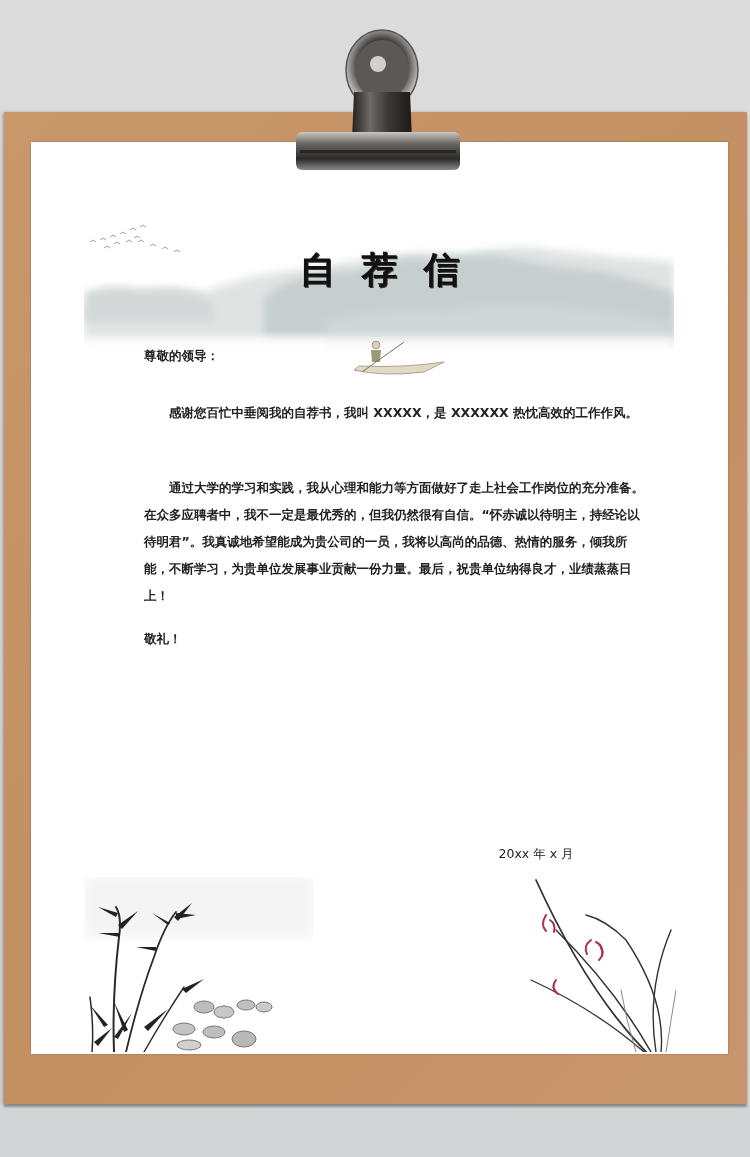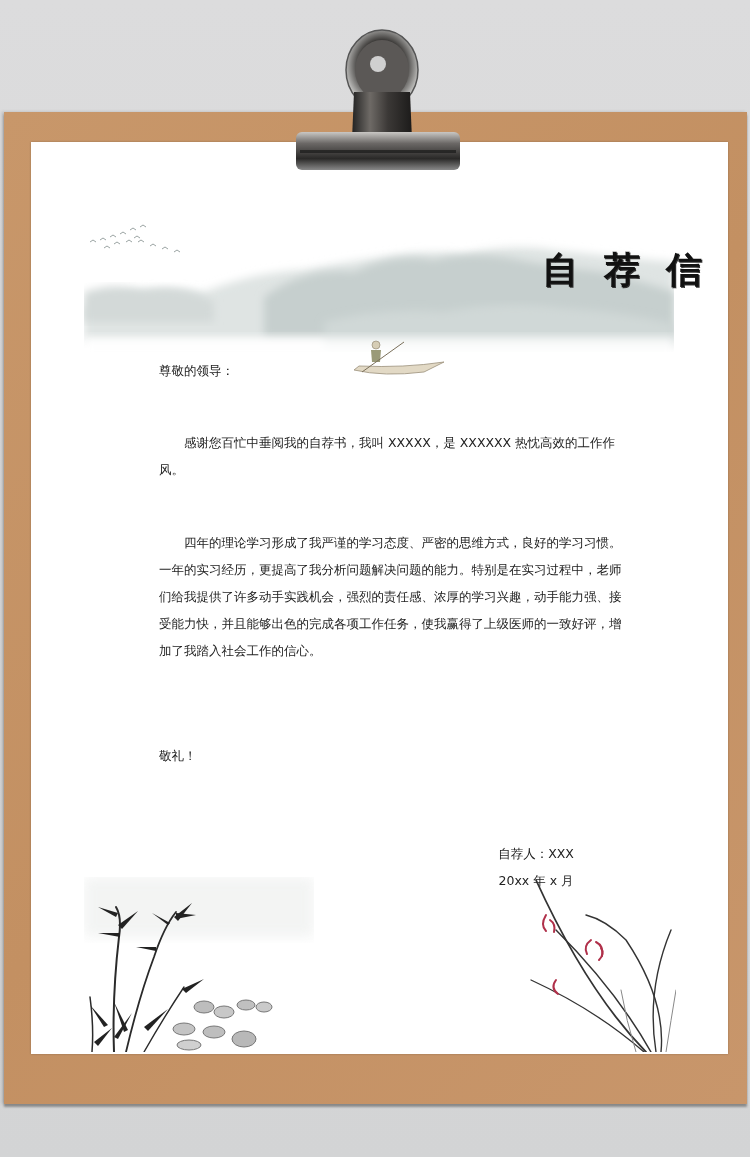--- a/index.html
+++ b/index.html
@@ -17,30 +17,30 @@
     position:absolute; left:27px; top:30px; width:697px; height:912px;
     background:#fff;
     box-shadow: 0 0 2px rgba(0,0,0,0.25);
   }
   .banner {
     position:absolute; left:53px; top:70px; width:590px; height:175px;
     overflow:hidden;
   }
   .banner svg { display:block; }
   .title {
-    position:absolute; left:0; right:0; top:104px; text-align:right;
+    position:absolute; left:0; right:0; top:104px; text-align:center;
     font-family:"DejaVu Serif", serif; font-weight:bold; font-size:36px;
     letter-spacing:26px; color:#111; text-indent:26px;
     text-shadow: 1px 1px 0 #333;
   }
   .letter {
     position:absolute; left:113px; top:200px; width:500px;
     font-size:12.5px; color:#222; line-height:27px;
   }
-  .letter p { margin:15px; }
+  .letter p { margin:0;font-weight:bold; }
   .indent { text-indent:25px; }
   .gap { height:16px; }
   .salutation { margin-bottom:14px !important; }
   .signature {
     position:absolute; left:430px; top:698px; width:150px; text-align:center;
     font-size:12.5px; color:#222; line-height:27px;
   }
   .deco { position:absolute; }
   .clip { position:absolute; left:296px; top:22px; width:172px; height:150px; }
 </style>
@@ -96,29 +96,28 @@
       </svg>
     </div>
 
     <div class="title">自荐信</div>
 
     <div class="letter">
       <p class="salutation">尊敬的领导：</p>
       <div class="gap"></div>
       <p class="indent">感谢您百忙中垂阅我的自荐书，我叫 XXXXX，是 XXXXXX 热忱高效的工作作风。</p>
       <div class="gap"></div>
-      <p class="indent">四年的理论学习形成了我严谨的学习态度、严密的思维方式，良好的学习习惯。一年的实习经历，更提高了我分析问题解决问题的能力。特别是在实习过程中，老师们给我提供了许多动手实践机会，强烈的责任感、浓厚的学习兴趣，动手能力强、接受能力快，并且能够出色的完成各项工作任务，使我赢得了上级医师的一致好评，增加了我踏入社会工作的信心。</p>
-      <div class="gap"></div>
-      <div class="gap"></div>
+      <div class="gap"></div>
+      <div class="gap"></div>
+      <p class="indent">通过大学的学习和实践，我从心理和能力等方面做好了走上社会工作岗位的充分准备。在众多应聘者中，我不一定是最优秀的，但我仍然很有自信。“怀赤诚以待明主，持经论以待明君”。我真诚地希望能成为贵公司的一员，我将以高尚的品德、热情的服务，倾我所能，不断学习，为贵单位发展事业贡献一份力量。最后，祝贵单位纳得良才，业绩蒸蒸日上！</p>
       <div class="gap"></div>
       <p>敬礼！</p>
     </div>
 
     <div class="signature">
-      <div>自荐人：XXX</div>
       <div>20xx 年 x 月</div>
     </div>
 
     <div class="deco" style="left:53px; top:735px; width:230px; height:175px;">
       <svg width="230" height="175" viewBox="0 0 230 175">
         <defs>
             <filter id="b1">
               <feGaussianBlur stdDeviation="6"></feGaussianBlur>
             </filter>
           </defs>

